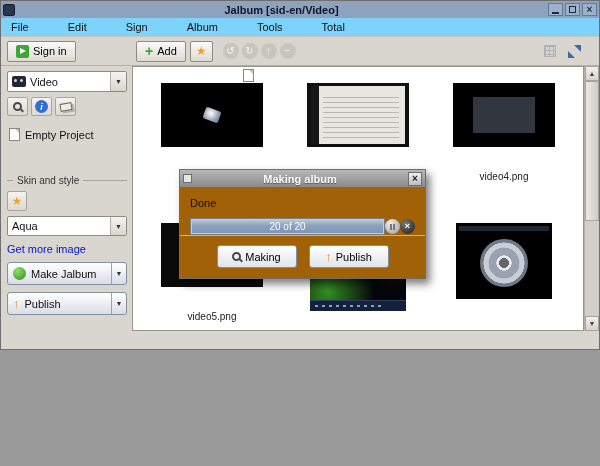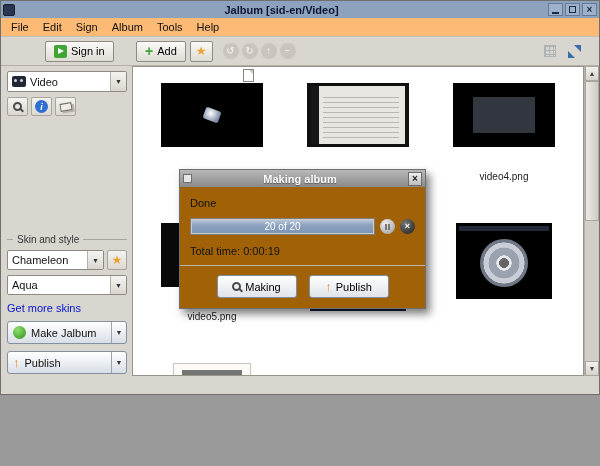--- a/index.html
+++ b/index.html
@@ -1,40 +1,40 @@
 <!DOCTYPE html>
 <html style="--titlebar: #8ca2bd; --link: #0413cc; --green: #3fa535; --orange: #ee8822; --star: #f0a030; --progress: #8aa0bd;"><head>
 <meta charset="utf-8">
 <style>
   * { margin:0; padding:0; box-sizing:border-box; }
   html,body { width:600px; height:466px; }
   body { font-family:"Liberation Sans", sans-serif; background:#9a9a9a; }
 
-  .window { position:relative; width:600px; height:395px; background:#d9d6cf;
+  .window { position:relative; width:600px; height:350px; background:#d9d6cf;
             font-size:11px; color:#111; overflow:hidden; border:1px solid #6f6f6f; }
 
   
   .titlebar { height:17px; background:var(--titlebar,#8ca2bd); display:flex;
               align-items:center; padding:0 2px; gap:2px; }
   .app-icon { width:12px; height:12px; background:#2a3550; border:1px solid #17202f; border-radius:2px; }
   .title { flex:1; text-align:center; font-weight:bold; color:#0f1530; font-size:11px; }
   .winbtn { width:15px; height:13px; background:#9db1c8; border:1px solid #64789a;
             display:flex; align-items:center; justify-content:center; font-size:10px;
             color:#1c2a45; line-height:1; font-weight:bold; }
   .glyph-min { width:7px; height:8px; border-bottom:2px solid #1c2a45; }
   .glyph-max { width:7px; height:7px; border:1px solid #1c2a45; }
 
   
   .menubar { height:19px; display:flex; align-items:center; padding:0 3px;
-             background:#fdba74; border-bottom:1px solid #c6c2ba; }
+             background:#7dd3fc; border-bottom:1px solid #c6c2ba;gap:25px; }
   .menu-item { padding:2px 7px; cursor:default; }
 
   
   .toolbar { position:relative; height:29px; border-bottom:1px solid #b3afa7;
-             display:flex; align-items:center;padding-left:38px; }
+             display:flex; align-items:center; }
   .btn { display:inline-flex; align-items:center; gap:4px; padding:2px 8px; height:21px;
          background:linear-gradient(#fbfaf8,#dedbd4); border:1px solid #8f8b83;
          border-radius:2px; font-size:11px; font-family:inherit; cursor:default; }
   .signin { margin-left:6px; }
   .signin-icon { position:relative; width:13px; height:13px; border-radius:2px;
                  background:var(--green,#3fa535); }
   .signin-icon::after { content:""; position:absolute; left:4px; top:3px;
                  border-top:3.5px solid transparent; border-bottom:3.5px solid transparent;
                  border-left:6px solid #fff; }
   .tb-group { position:absolute; left:135px; display:flex; align-items:center; gap:4px; }
@@ -81,21 +81,21 @@
   .info-circle { width:13px; height:13px; border-radius:50%; background:#2f6fd0; color:#fff;
              font-size:9px; font-weight:bold; font-style:italic; display:flex;
              align-items:center; justify-content:center; }
   .tags-shape { width:12px; height:8px; border:1px solid #6f6b63; background:#efede8;
              transform:rotate(-10deg); box-shadow:2px 2px 0 #b5b1a9; }
   .empty-project { display:flex; align-items:center; gap:5px; margin-top:12px; padding-left:2px; }
   .page-icon { position:relative; width:11px; height:13px; background:#fff; border:1px solid #8a867e; }
   .page-icon::after { content:""; position:absolute; right:0; top:0;
              border-left:4px solid transparent; border-top:4px solid #c9c5bd; }
 
-  .skin-section { position:absolute; left:6px; right:5px; bottom:2px; }
+  .skin-section { position:absolute; left:6px; right:5px; bottom:16px; }
   .sep-label { display:flex; align-items:center; gap:4px; font-size:10px; color:#333; }
   .sep-label::before { content:""; width:6px; height:1px; background:#a8a49c; }
   .sep-label::after { content:""; flex:1; height:1px; background:#a8a49c; }
   .skin-row { display:flex; gap:3px; margin-top:5px; align-items:center; }
   .skin-row .combo { flex:1; height:20px; }
   .star-sq { width:20px; height:20px; flex:none; }
   .link { display:inline-block; margin-top:7px; color:var(--link,#0413cc); cursor:default; }
   .split-btn { display:flex; align-items:stretch; height:23px; margin-top:7px; width:100%;
                border:1px solid #83909f; border-radius:3px;
                background:linear-gradient(#ffffff,#d8dee6); }
@@ -183,21 +183,21 @@
   .dlg-titlebar { height:17px; background:linear-gradient(#b8b8b8,#8a8a8a);
             display:flex; align-items:center; padding:0 3px; gap:3px; }
   .dlg-icon { width:9px; height:9px; background:#e6e6e6; border:1px solid #6d6d6d; }
   .dlg-title { flex:1; text-align:center; color:#fff; font-weight:bold; font-size:11px;
             text-shadow:0 1px 1px #555; }
   .dlg-close { width:14px; height:14px; background:linear-gradient(#f0f0f0,#bdbdbd);
             border:1px solid #6d6d6d; display:flex; align-items:center; justify-content:center;
             font-size:10px; font-weight:bold; color:#222; line-height:1; }
   .dlg-body { padding:10px 10px 8px; }
   .done { margin-bottom:9px; }
-  .prog-row { display:flex; align-items:center; gap:5px; }
+  .prog-row { display:flex; align-items:center; }
   .progressbar { position:relative; flex:1; height:17px; border:1px solid #7d7d7d; background:#cfccc5; }
   .prog-fill { position:absolute; inset:1px;
             background:linear-gradient(#b7c6da, var(--progress,#8aa0bd) 45%, #7e96b6); }
   .prog-text { position:absolute; inset:0; display:flex; align-items:center;
             justify-content:center; color:#fff; font-size:10px; }
   .mini { width:15px; height:15px; border-radius:50%; flex:none; display:flex;
             align-items:center; justify-content:center; font-size:9px; line-height:1; }
   .mini.pause { background:radial-gradient(circle at 35% 30%, #eee, #999); }
   .mini.pause::before { content:""; width:2px; height:6px; background:#777; box-shadow:3px 0 0 #777;
             margin-left:-3px; }
@@ -232,21 +232,21 @@
         <span>×</span>
       </span>
   </div>
 
   <div class="menubar">
     <span class="menu-item">File</span>
     <span class="menu-item">Edit</span>
     <span class="menu-item">Sign</span>
     <span class="menu-item">Album</span>
     <span class="menu-item">Tools</span>
-    <span class="menu-item">Help</span>
+    <span class="menu-item">Total</span>
   </div>
 
   <div class="toolbar">
     <button class="btn signin">
       <span class="signin-icon"></span>
       <span>Sign in</span>
     </button>
     <div class="tb-group">
       <button class="btn">
         <span class="add-icon">+</span>
@@ -280,39 +280,39 @@
         <span class="tool-sq">
             <span class="mag"></span>
           </span>
         <span class="tool-sq">
             <span class="info-circle">i</span>
           </span>
         <span class="tool-sq">
             <span class="tags-shape"></span>
           </span>
       </div>
+      <div class="empty-project">
+        <span class="page-icon"></span>
+        <span>Empty Project</span>
+      </div>
 
       <div class="skin-section">
         <div class="sep-label">Skin and style</div>
         <div class="skin-row">
-          <div class="combo">
-            <span class="ctext" style="margin-left:4px">Chameleon</span>
-            <span class="carrow">▼</span>
-          </div>
           <span class="tool-sq star-sq">
             <span class="star-icon">★</span>
           </span>
         </div>
         <div class="skin-row">
           <div class="combo">
             <span class="ctext" style="margin-left:4px">Aqua</span>
             <span class="carrow">▼</span>
           </div>
         </div>
-        <a class="link">Get more skins</a>
+        <a class="link">Get more image</a>
         <div class="split-btn">
           <span class="split-main">
             <span class="globe-icon"></span>
             <span>Make Jalbum</span>
           </span>
           <span class="split-arrow">▼</span>
         </div>
         <div class="split-btn">
           <span class="split-main">
             <span class="pub-arrow">↑</span>
@@ -381,21 +381,20 @@
       <div class="prog-row">
         <div class="progressbar">
           <div class="prog-fill"></div>
           <span class="prog-text">20 of 20</span>
         </div>
         <span class="mini pause"></span>
         <span class="mini cancel">
             <span>×</span>
           </span>
       </div>
-      <div class="total">Total time: 0:00:19</div>
       <div class="dlg-sep"></div>
       <div class="dlg-buttons">
         <button class="btn dlgbtn">
           <span class="mag"></span>
           <span>Making</span>
         </button>
         <button class="btn dlgbtn">
           <span class="pub-arrow">↑</span>
           <span>Publish</span>
         </button>

